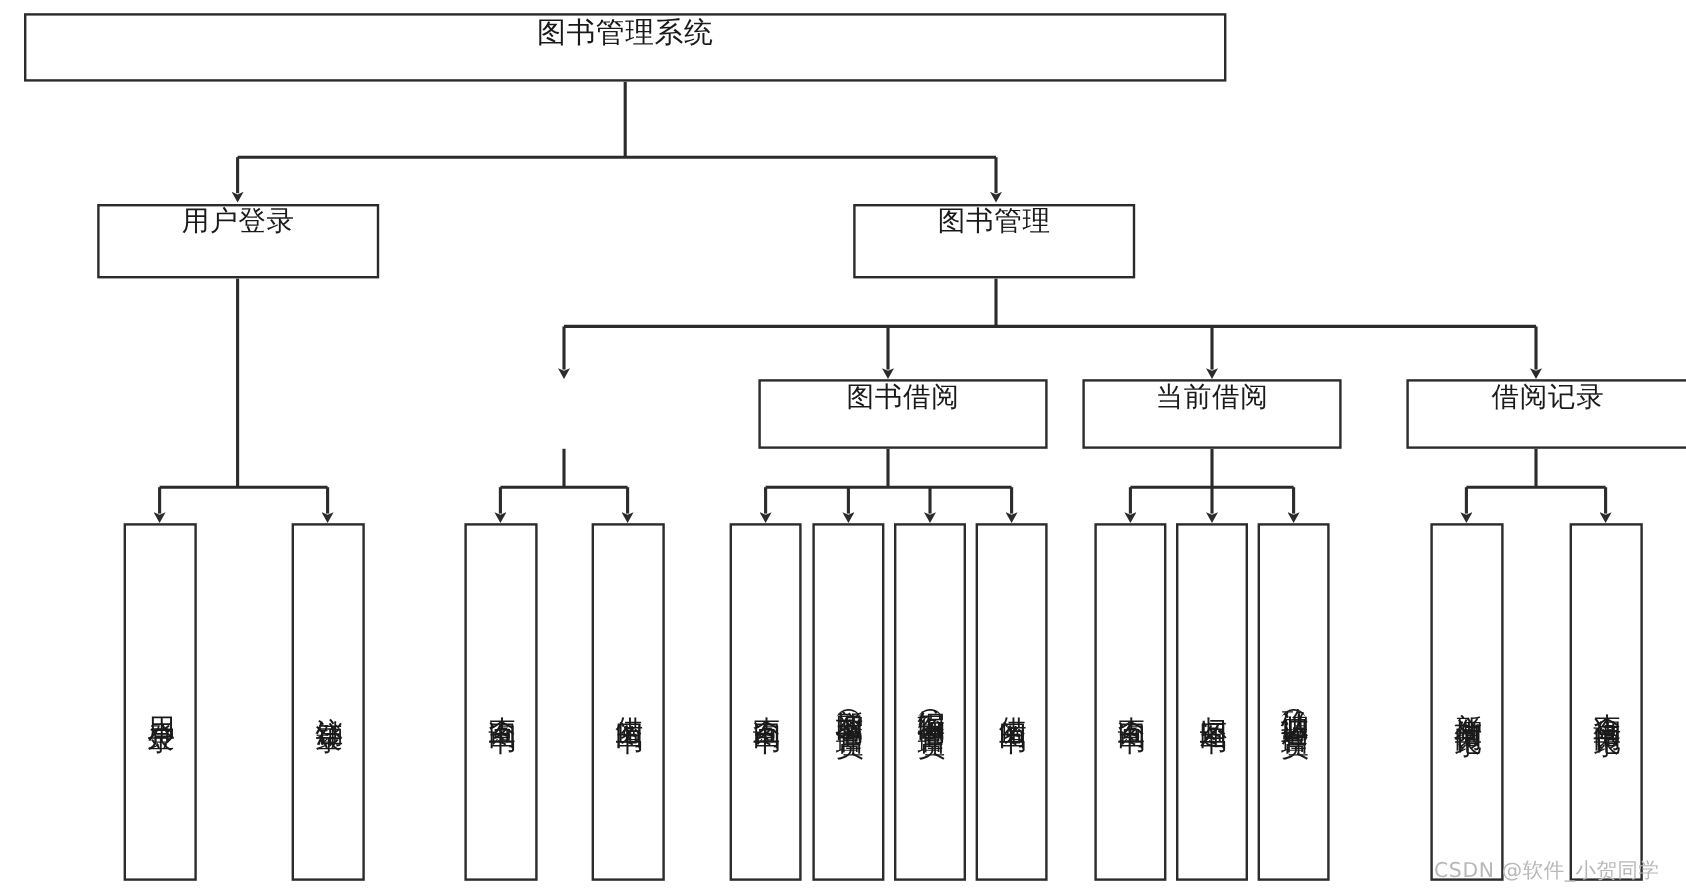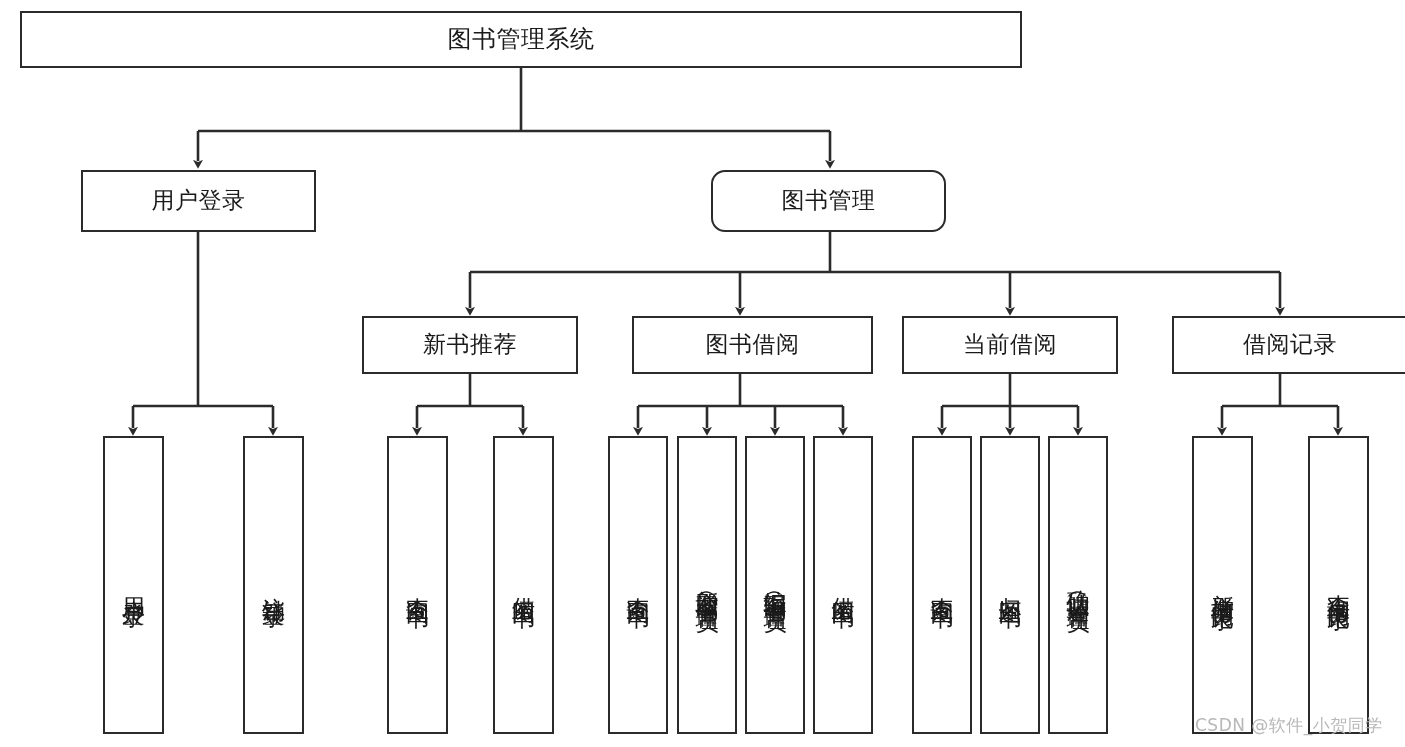--- a/index.html
+++ b/index.html
@@ -25,21 +25,20 @@
     width: 1405px;
     height: 747px;
     pointer-events: none;
   }
   .node {
     position: absolute;
     box-sizing: border-box;
     background: #ffffff;
     border: 2px solid #2b2b2b;
     display: flex;
-    align-items: center;
     justify-content: center;
     color: #1a1a1a;
   }
   .node .node-label {
     display: block;
     text-align: center;
     line-height: 1.18;
     color: #1a1a1a;
   }
   
@@ -130,27 +129,24 @@
   </svg>
 
   <div class="node horiz root" style="left:20px; top:11px; width:1002px; height:57px;">
     <span class="node-label">图书管理系统</span>
   </div>
 
   <div class="node horiz" style="left:81px; top:170px; width:235px; height:62px;">
     <span class="node-label">用户登录</span>
   </div>
 
-  <div class="node horiz" style="left:711px; top:170px; width:235px; height:62px;border-radius:14px;">
+  <div class="node horiz" style="left:711px; top:170px; width:235px; height:62px;">
     <span class="node-label">图书管理</span>
   </div>
 
-  <div class="node horiz" style="left:362px; top:316px; width:216px; height:58px;">
-    <span class="node-label">新书推荐</span>
-  </div>
 
   <div class="node horiz" style="left:632px; top:316px; width:241px; height:58px;">
     <span class="node-label">图书借阅</span>
   </div>
 
   <div class="node horiz" style="left:902px; top:316px; width:216px; height:58px;">
     <span class="node-label">当前借阅</span>
   </div>
 
   <div class="node horiz" style="left:1172px; top:316px; width:236px; height:58px;">

